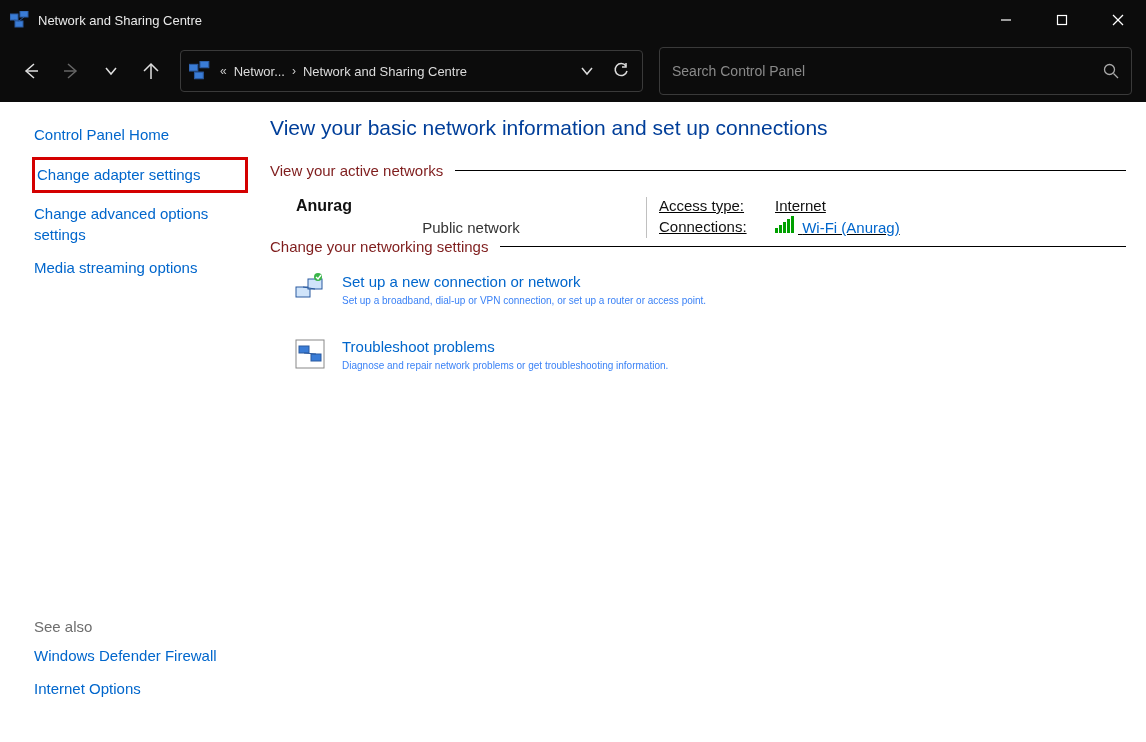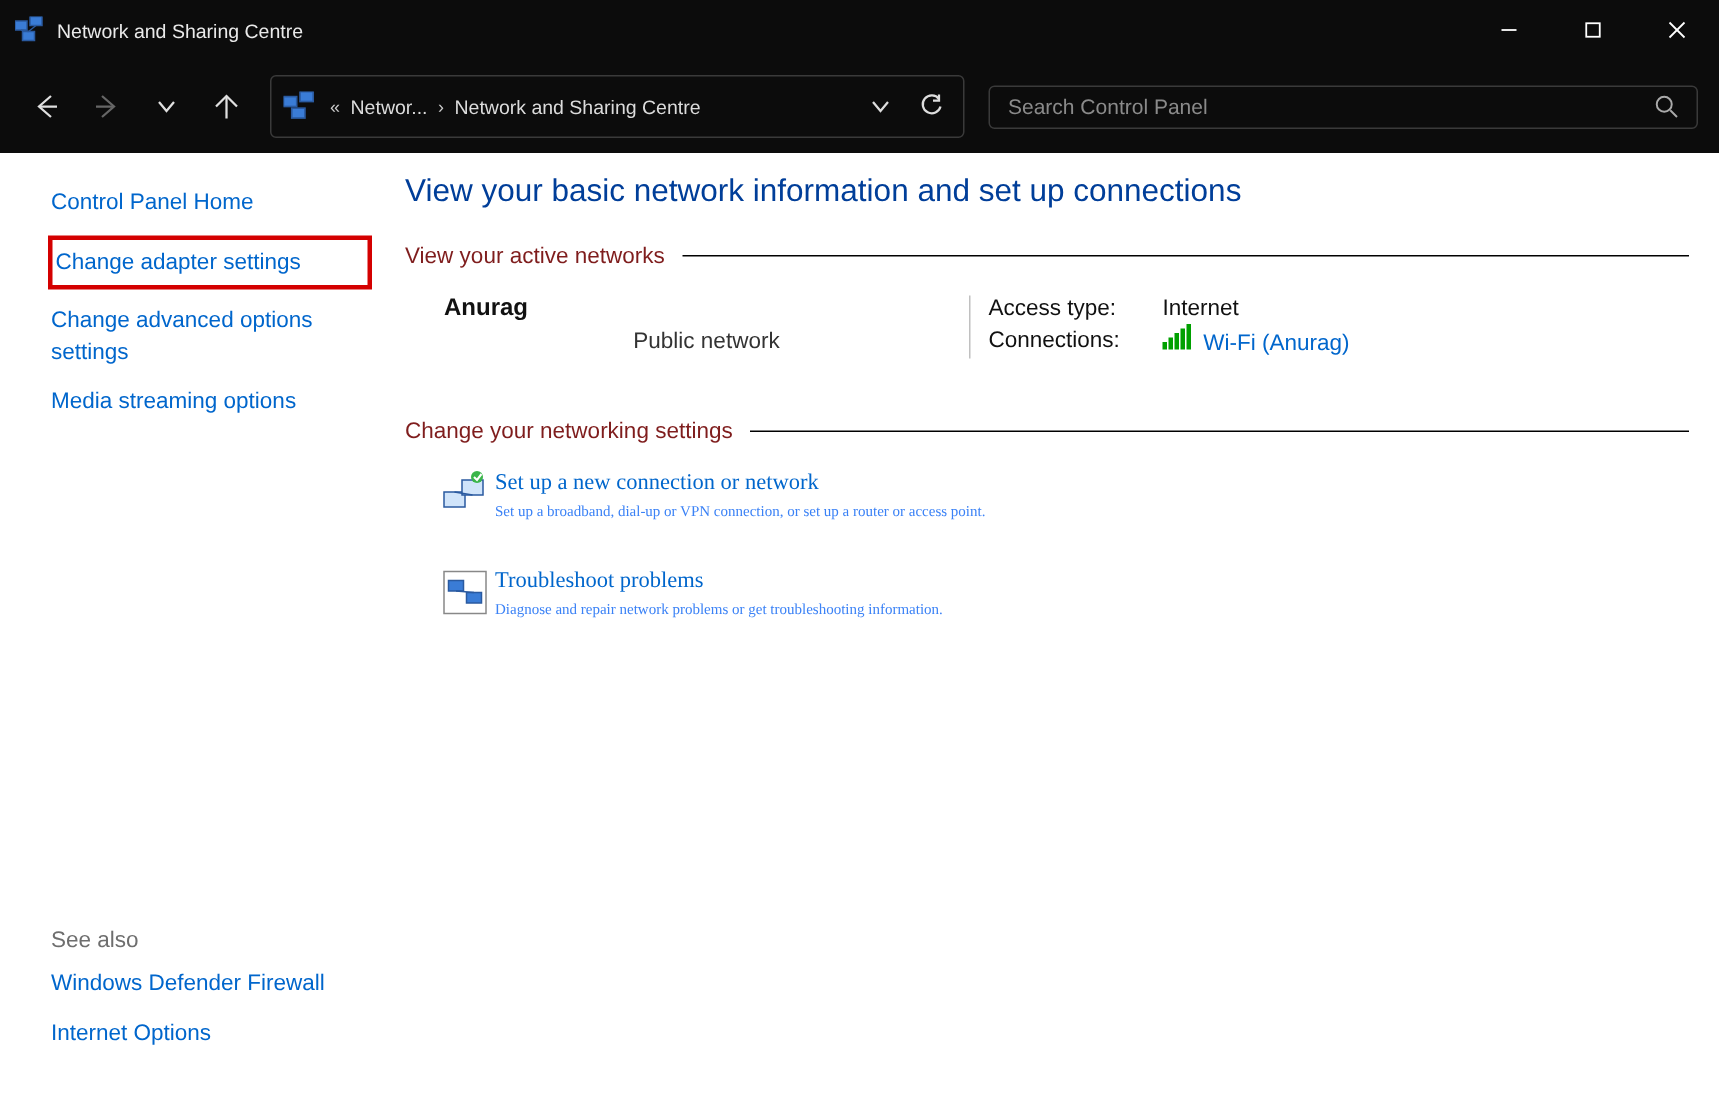--- a/index.html
+++ b/index.html
@@ -16,54 +16,54 @@
   .toolbar { height: 62px; background: #0c0c0c; display: flex; align-items: center; padding: 0 14px; gap: 6px; }
   .nav-arrows { display: flex; align-items: center; gap: 6px; margin-right: 6px; }
   .nav-btn { width: 34px; height: 34px; display: flex; align-items: center; justify-content: center; color: #e0e0e0; cursor: pointer; border-radius: 2px; }
   .nav-btn.disabled { color: #666; cursor: default; }
   .addressbar { flex: 0 0 463px; height: 42px; border: 1px solid #3a3a3a; border-radius: 4px; display: flex; align-items: center; padding: 0 6px; gap: 4px; color: #dcdcdc; }
   .addressbar .addr-icon { width: 22px; height: 20px; margin: 0 2px 0 2px; }
   .addressbar .chevron-left, .addressbar .chevron-right { color: #ccc; font-size: 12px; padding: 0 3px; }
   .addressbar .crumb { color: #dcdcdc; font-size: 13px; white-space: nowrap; cursor: pointer; }
   .addressbar .spacer { flex: 1; }
   .addressbar .addr-btn { width: 30px; height: 30px; display:flex; align-items:center; justify-content:center; color:#ddd; cursor:pointer; }
-  .searchbox { flex: 1; height: 29px; border: 1px solid #3a3a3a; border-radius: 4px; display: flex; align-items: center; padding: 0 12px; color: #8a8a8a; margin-left: 10px; }
+  .searchbox { flex: 1; height: 48px; border: 1px solid #3a3a3a; border-radius: 4px; display: flex; align-items: center; padding: 0 12px; color: #8a8a8a; margin-left: 10px; }
   .searchbox input { flex:1; background:transparent; border:none; outline:none; color:#ddd; font-size:14px; }
   .searchbox input::placeholder { color:#8a8a8a; }
   .searchbox .search-icn { color:#aaa; }
 
   
   .main { display: flex; height: calc(742px - 40px - 62px); background: #fff; }
   .sidebar { width: 260px; padding: 22px 18px 31px 34px; display: flex; flex-direction: column; }
   .sidebar a.link { color: #0066cc; text-decoration: none; display: block; margin-bottom: 12px; line-height: 1.4; cursor:pointer; font-size:15px; }
   .sidebar .highlighted { border: 3px solid #d40000; padding: 4px 6px 5px 2px; margin: 0 -6px 10px -2px; display:inline-block; }
   .sidebar .filler { flex:1; }
   .sidebar .seealso-heading { color:#6e6e6e; font-size:15px; margin-bottom:10px; }
   
   .content { flex:1; padding: 14px 20px 0 10px; overflow:auto; }
   .content h1 { color:#003e99; font-size:21px; font-weight:400; margin-bottom:22px; }
   
   .section-heading { font-size:15px; color:#7f1d1d; margin-bottom:18px; position:relative; display:flex; align-items:center; gap:12px; }
   .section-heading .line { flex:1; height:1px; background:#000; }
   
-  .active-net { display:flex; margin-left:26px; margin-bottom:40px; }
+  .active-net { display:flex; margin-left:26px; }
   .active-net .left { width:350px; }
   .active-net .left .netname { font-weight:700; font-size:16px; color:#111; margin-bottom:4px; }
   .active-net .left .nettype { color:#333; font-size:15px;text-align:center; }
   .active-net .divider { width:1px; background:#c0c0c0; margin-right:12px; }
-  .active-net .right { font-size:15px; }
+  .active-net .right { font-size:15px;text-decoration:underline; }
   .active-net .right .row { display:flex; gap:20px; margin-bottom:2px; align-items:center; }
   .active-net .right .label { width:96px; color:#111; }
   .active-net .right .val { color:#111; }
   .active-net .right a.conn-link { color:#0066cc; text-decoration:none; cursor:pointer; }
   .sigbars { display:inline-flex; align-items:flex-end; gap:1px; margin-right:4px; }
   .sigbars span { display:inline-block; width:3px; background:#00a000; }
   .sigbars .b1{height:5px}.sigbars .b2{height:8px}.sigbars .b3{height:11px}.sigbars .b4{height:14px}.sigbars .b5{height:17px}
 
-  .option-row { display:flex; gap:4px; margin-left:24px; margin-bottom:32px; align-items:flex-start;font-family:Liberation Serif, serif; }
+  .option-row { display:flex; gap:16px; margin-left:24px; margin-bottom:32px; align-items:flex-start; }
   .option-row .opt-icon { width:32px; height:32px; flex-shrink:0; }
   .option-row .opt-text a { color:#0066cc; text-decoration:none; font-size:15px; display:block; margin-bottom:5px; cursor:pointer; }
   .option-row .opt-text .desc { color:#3b82f6; font-size:10px; }
 
   svg { display:block; }
 </style>
 </head>
 <body>
 
 <div class="titlebar">

